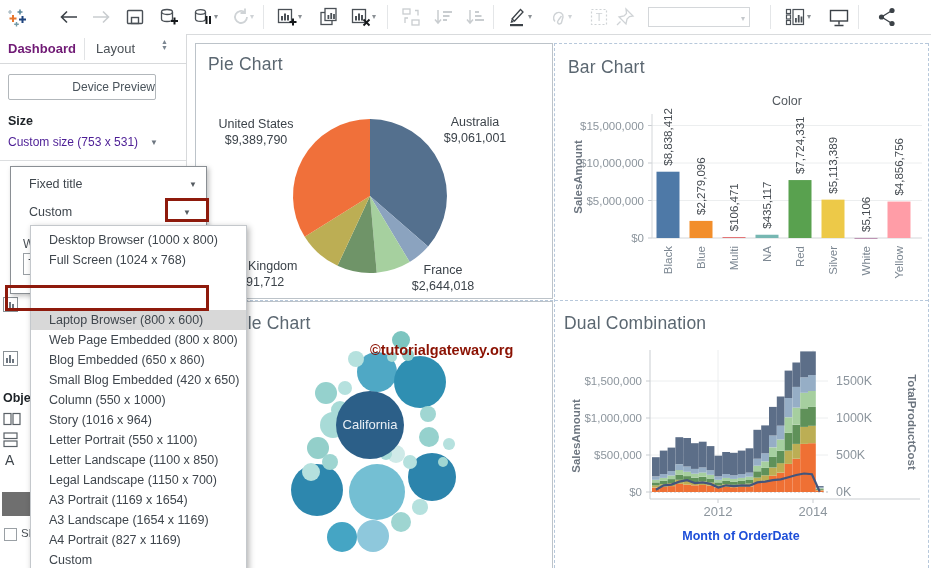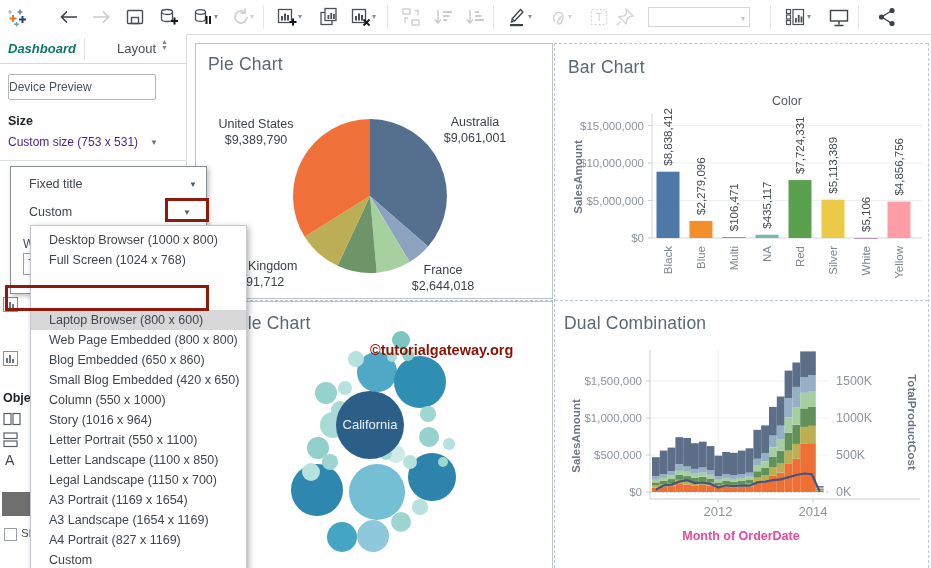--- a/index.html
+++ b/index.html
@@ -12,47 +12,47 @@
   .tbcaret{position:absolute;top:12px;font-size:8px;color:#8a8f94;line-height:10px;}
   .tbcaret.dis{color:#cfd3d6;}
   .tbdiv{position:absolute;top:5px;width:1px;height:24px;background:#e4e6e8;}
   .combobox{position:absolute;left:648px;top:7px;width:100px;height:18px;border:1px solid #d4d7da;
             background:#fff;font-size:11px;color:#9aa0a5;}
   .combobox .cbcaret{position:absolute;right:4px;top:6px;font-size:8px;color:#c4c8cc;}
   
   .sidebar{position:absolute;left:0;top:34px;width:186px;height:534px;background:#fff;
            border-right:1px solid #d7d9db;z-index:6;}
   .tabs{position:absolute;left:0;top:0;width:186px;height:29px;border-bottom:1px solid #d7d9db;}
-  .tab-dash{position:absolute;left:8px;top:7px;font-size:13px;font-weight:bold;color:#0f766e;font-style:italic;}
-  .tab-layout{position:absolute;left:96px;top:7px;font-size:13px;color:#4a5056;margin-left:21px;}
+  .tab-dash{position:absolute;left:8px;top:7px;font-size:13px;font-weight:bold;color:#701a75;}
+  .tab-layout{position:absolute;left:96px;top:7px;font-size:13px;color:#4a5056;}
   .tabdiv{position:absolute;left:84px;top:4px;width:1px;height:22px;background:#e1e3e5;}
   .pane-updown{position:absolute;left:161px;top:5px;font-size:7px;color:#7b8691;line-height:6px;text-align:center;}
   .device-btn{position:absolute;left:8px;top:40px;width:146px;height:24px;border:1px solid #b2b7bb;
-              border-radius:2px;background:#fff;font-size:12px;color:#4a545c;text-align:left;line-height:24px;}
+              border-radius:2px;background:#fff;font-size:12px;color:#4a545c;text-align:right;line-height:24px;}
   .size-h{position:absolute;left:8px;top:80px;font-size:12.5px;font-weight:bold;color:#1d2227;}
   .size-row{position:absolute;left:8px;top:101px;font-size:12px;color:#4c1d95;}
   .size-caret{position:absolute;left:150px;top:104px;font-size:8px;color:#6d7680;}
   .side-div{position:absolute;left:0;top:126px;width:186px;height:1px;background:#dcdee0;}
   .sheet-ic{position:absolute;left:3px;width:13px;height:13px;border:1px solid #8a9196;background:#fff;}
   .sheet-ic i{position:absolute;bottom:2px;width:2px;background:#6d7680;}
   .obj-h{position:absolute;left:3px;top:357px;font-size:12.5px;font-weight:bold;color:#1d2227;}
   .obj-ic{position:absolute;left:3px;color:#5a6167;}
   .obj-A{position:absolute;left:5px;top:418px;font-size:14px;color:#3f464d;}
   .dark-box{position:absolute;left:2px;top:458px;width:86px;height:24px;background:#6f6f6f;}
   .chk{position:absolute;left:4px;top:494px;width:11px;height:11px;border:1px solid #9aa0a5;background:#fff;}
   .chk-label{position:absolute;left:21px;top:493px;font-size:11.5px;color:#4a5056;white-space:nowrap;}
   
   .canvas-el{position:absolute;z-index:1;}
   .tile-border{position:absolute;border:1px solid #bcc3c9;z-index:1;}
   .dash-v{position:absolute;width:0;border-left:1px dashed #b7c8db;z-index:1;}
   .dash-h{position:absolute;height:0;border-top:1px dashed #b7c8db;z-index:1;}
   .chart-title{position:absolute;font-size:17.5px;color:#5b6771;letter-spacing:.2px;z-index:2;white-space:nowrap;}
   .watermark{position:absolute;left:370px;top:342px;font-size:14.5px;font-weight:bold;color:#8b1203;z-index:3;white-space:nowrap;}
   .xaxis-label{position:absolute;left:646px;top:529px;width:190px;text-align:center;font-size:12.5px;
-               font-weight:bold;color:#ec4899;z-index:2;}
+               font-weight:bold;color:#1d4ed8;z-index:2;}
   svg text{font-family:"Liberation Sans",sans-serif;}
   
   .size-panel{position:absolute;left:10px;top:166px;width:195px;height:126px;background:#fff;
               border:1px solid #8a8f94;box-shadow:2px 2px 5px rgba(0,0,0,.25);z-index:10;}
   .prow{position:absolute;left:0;width:195px;height:26px;font-size:12.5px;color:#3f464d;}
   .prow span.lbl{position:absolute;left:18px;top:6px;}
   .prow .pcaret{position:absolute;top:9px;font-size:8px;color:#555b61;}
   .wlabel{position:absolute;left:12px;top:70px;font-size:12px;color:#4a5056;}
   .winput{position:absolute;left:12px;top:86px;width:58px;height:20px;border:1px solid #9aa0a5;
           font-size:12px;color:#3f464d;padding:0 0 0 4px;line-height:20px;background:#fff;}

